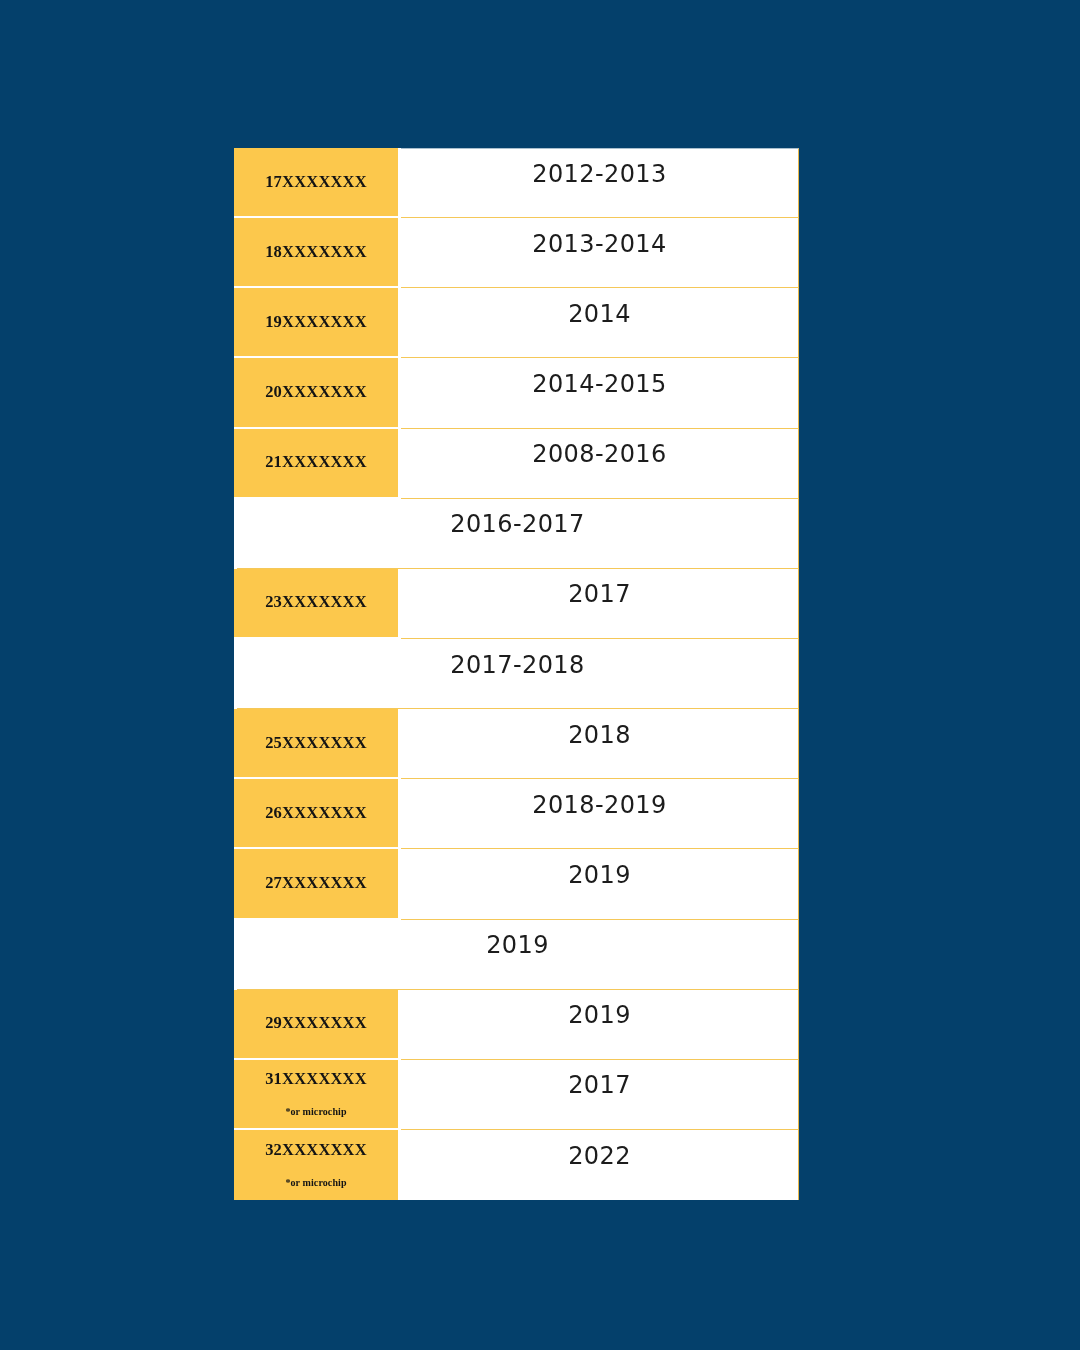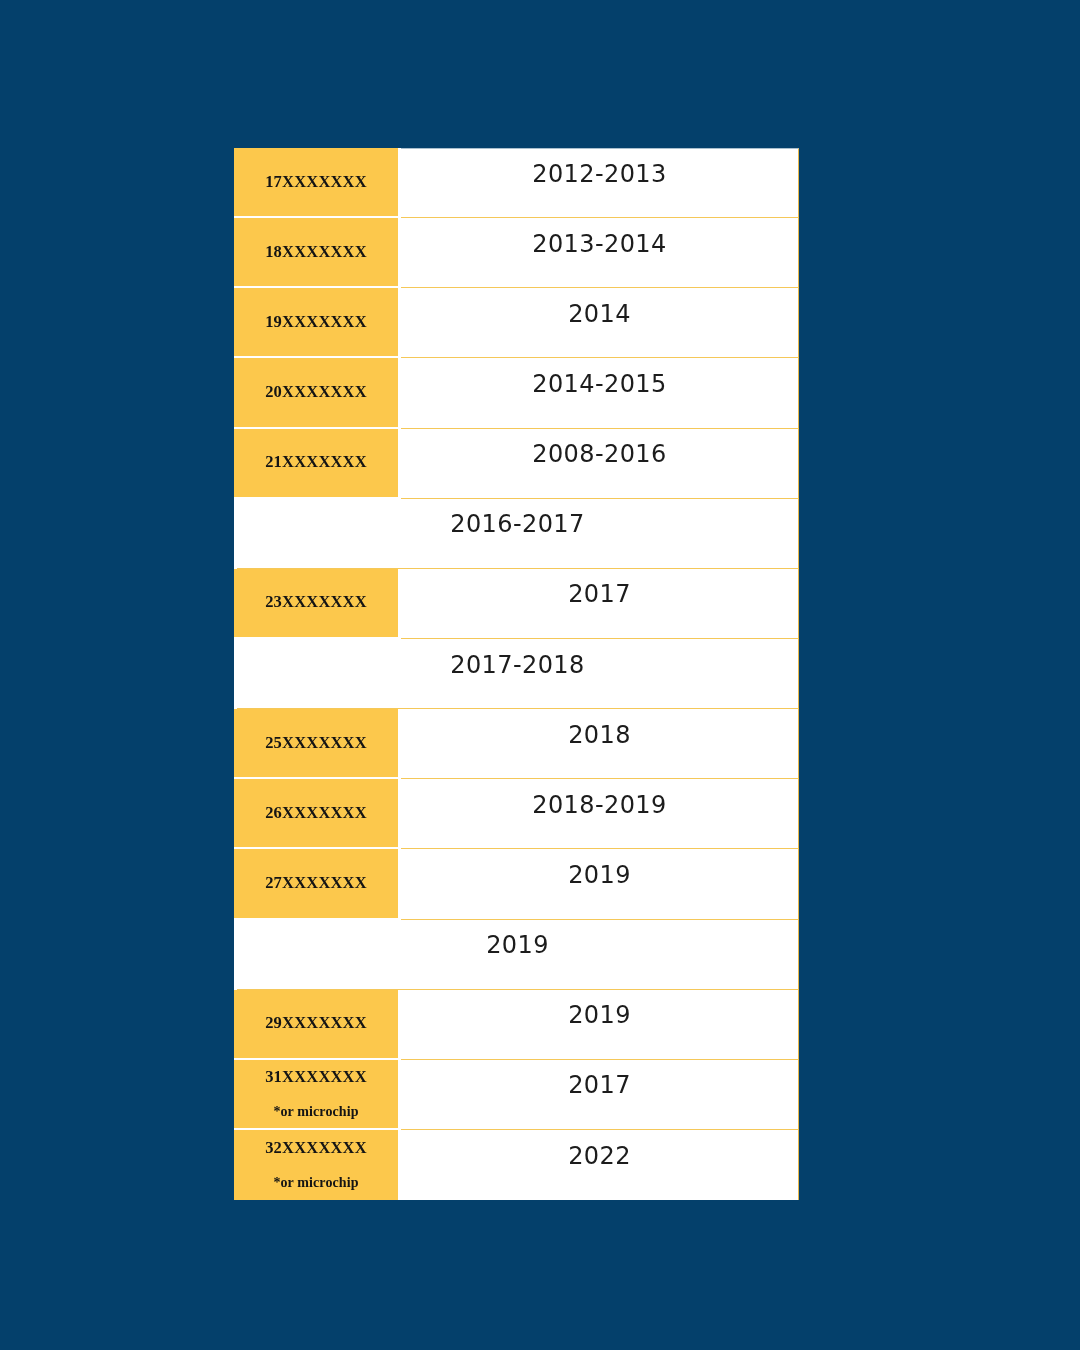--- a/index.html
+++ b/index.html
@@ -68,21 +68,21 @@
   }
 
   .serial-code {
     font-size: 16.5px;
     font-weight: bold;
     font-family: "Liberation Serif", "DejaVu Serif", serif;
     letter-spacing: 0.2px;
   }
 
   .serial-note {
-    font-size: 14px;
+    font-size: 10px;
     font-weight: bold;
     font-family: "Liberation Serif", "DejaVu Serif", serif;
     margin-top: 17px;
     letter-spacing: 0.1px;
   }
 
   
   .column-gap {
     flex: 0 0 3px;
     background: #ffffff;

